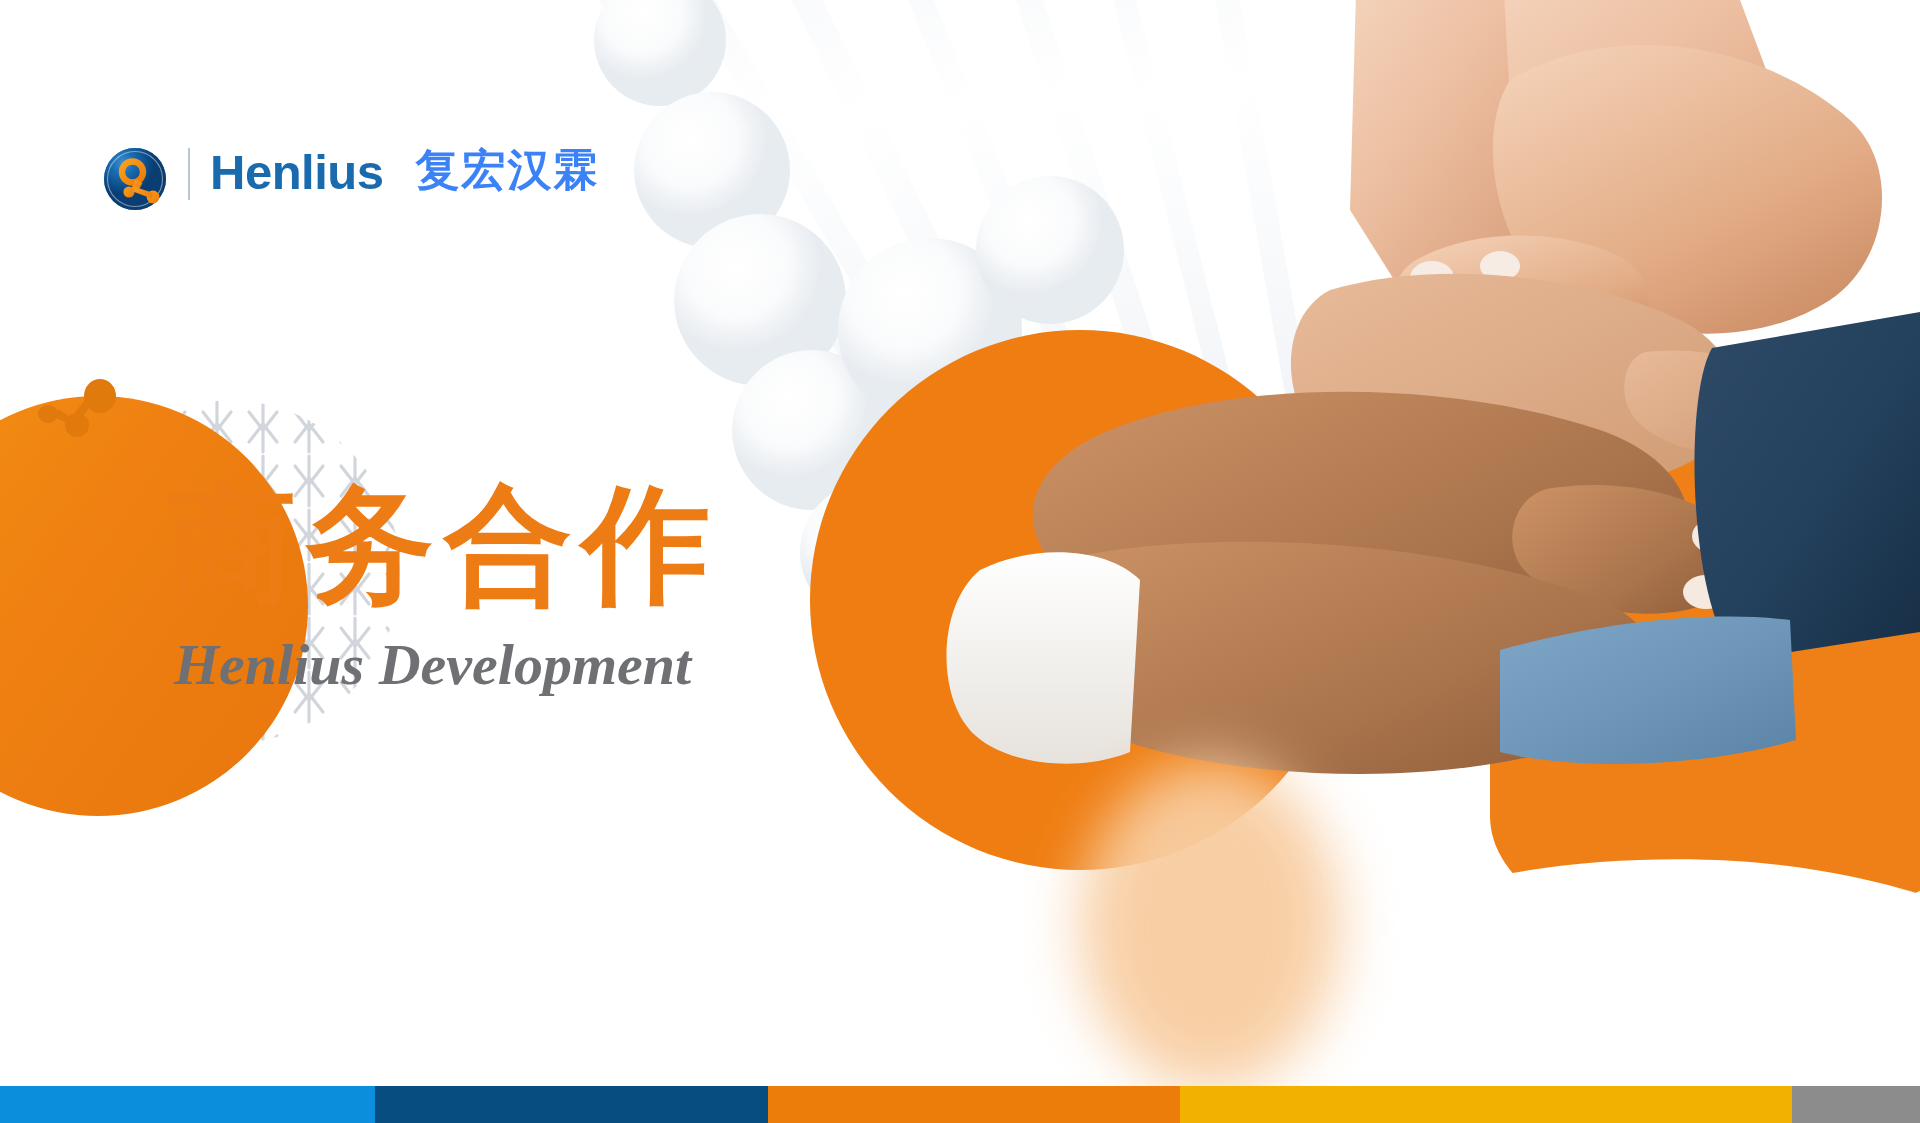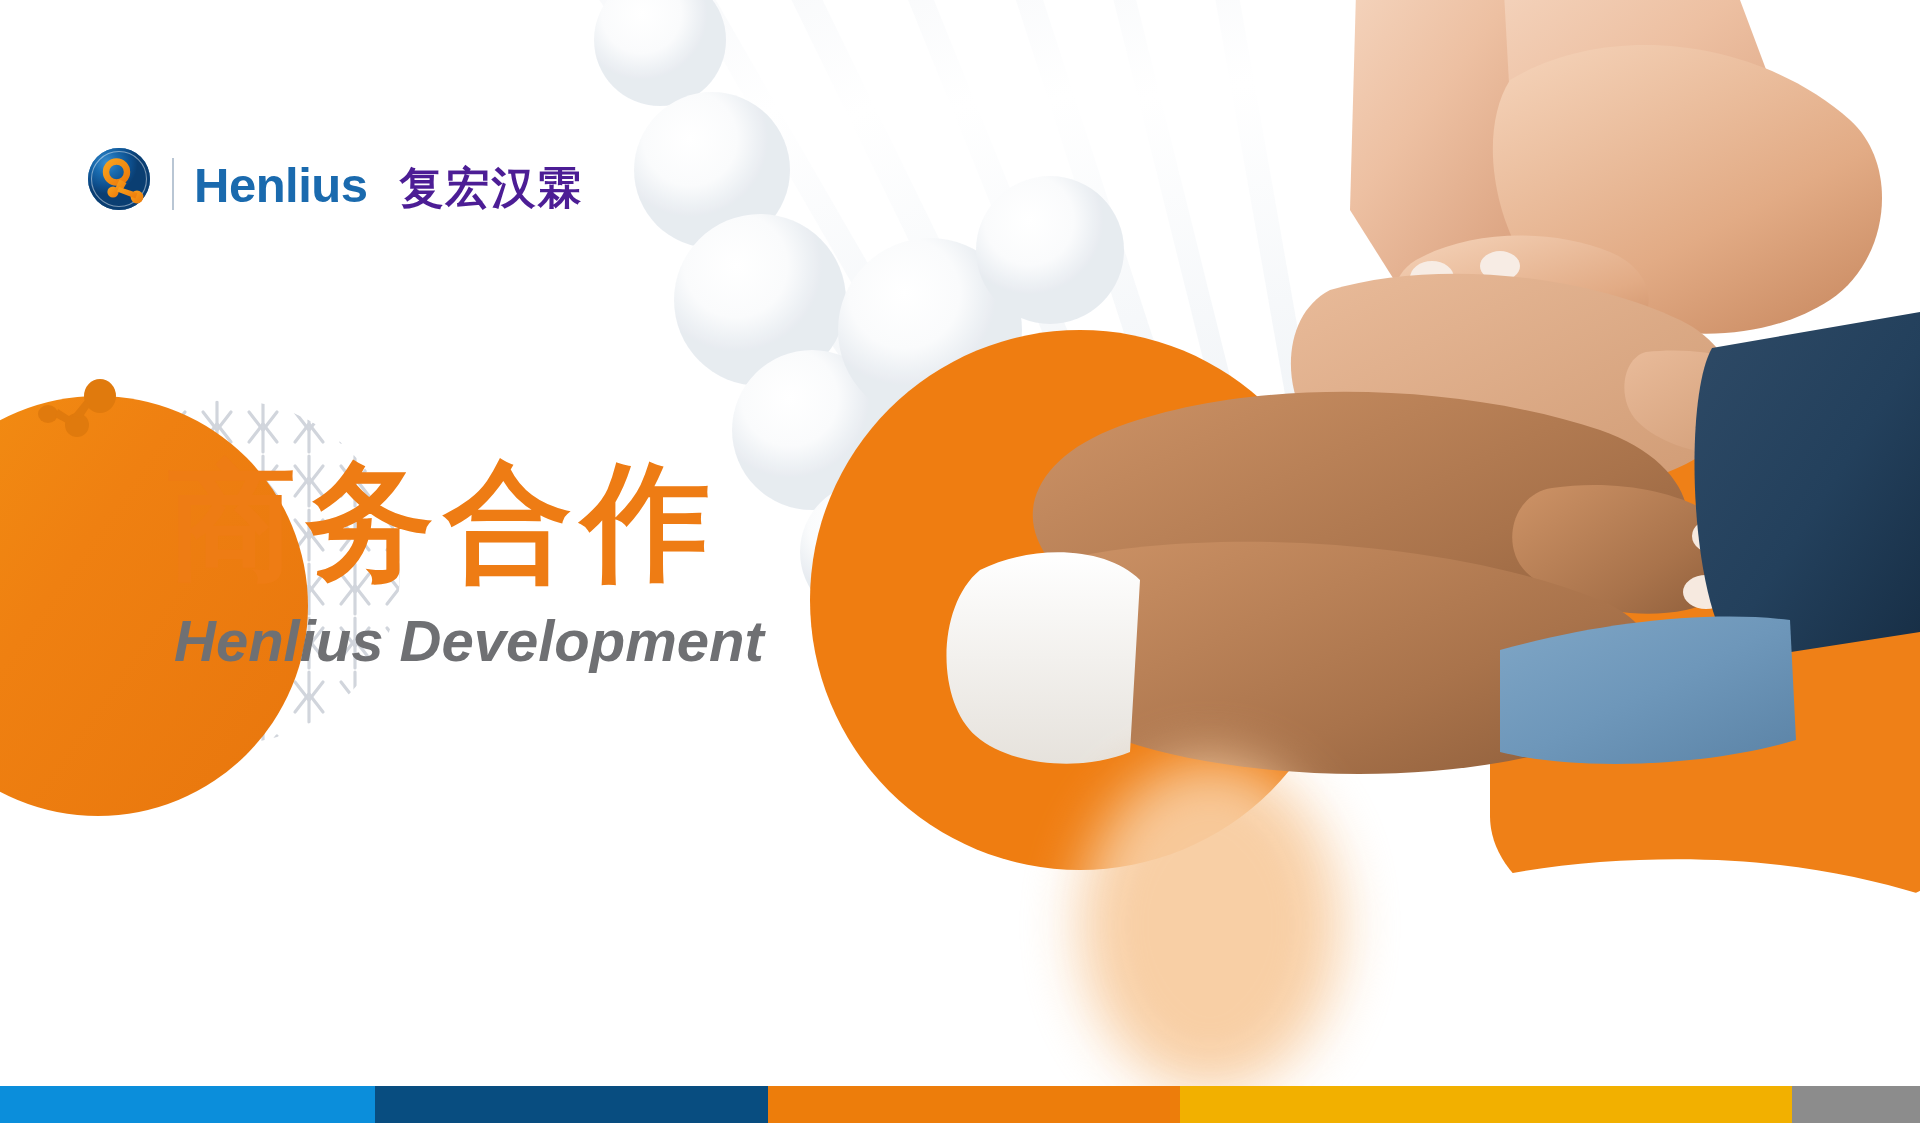--- a/index.html
+++ b/index.html
@@ -33,30 +33,30 @@
   .hands{position:absolute;left:330px;top:-40px;width:1110px;height:930px;}
   .nail{position:absolute;border-radius:50%;background:#f6ece6;}
 
   
   .big-circle{position:absolute;left:-112px;top:396px;width:420px;height:420px;border-radius:50%;
      background:linear-gradient(125deg,#f39012 0%,#ef8011 42%,#e8760d 100%);}
   .ab-circle{position:absolute;left:56px;top:400px;width:345px;height:345px;border-radius:50%;overflow:hidden;opacity:.85;}
   .molecule-mini{position:absolute;left:38px;top:378px;width:84px;height:70px;}
 
   
-  .logo{position:absolute;left:88px;top:148px;height:62px;display:flex;align-items:flex-end;}
+  .logo{position:absolute;left:104px;top:148px;height:62px;display:flex;align-items:flex-start;}
   .logo-mark{position:relative;width:62px;height:62px;border-radius:50%;
      background:radial-gradient(circle at 32% 26%,#2f7fc4 0%,#1668ad 34%,#0d4f8c 70%,#0a3f75 100%);
      box-shadow:inset 0 0 0 2px rgba(255,255,255,.22);}
   .logo-divider{width:2px;height:52px;background:#b9c6d4;margin:0 20px 0 22px;}
   .logo-word{font-size:49px;font-weight:bold;color:#1a6aae;letter-spacing:-0.5px;line-height:1;}
   .logo-cn{font-size:44px;font-weight:bold;color:#10487c;letter-spacing:2px;margin-left:32px;line-height:1;}
 
   
-  .headline{position:absolute;left:168px;top:455px;}
+  .headline{position:absolute;left:168px;top:479px;font-family:Liberation Serif, serif;}
   .title-cn{font-size:128px;font-weight:bold;color:#ee7c14;letter-spacing:10px;line-height:1.05;margin:0;}
   .title-en{font-size:58px;font-weight:bold;font-style:italic;color:#6f7073;letter-spacing:0px;
      line-height:1.05;margin:22px 0 0 6px;}
 
   
   .bar{position:absolute;left:0;bottom:0;width:1920px;height:37px;display:flex;}
   .bar span{display:block;height:100%;}
 </style>
 </head>
 <body>
@@ -258,21 +258,21 @@
         <circle cx="31" cy="31" r="27.5" fill="none" stroke="#ffffff" stroke-width="1.1" opacity="0.45"></circle>
         <circle cx="28.5" cy="24" r="10.5" fill="none" stroke="url(#og)" stroke-width="6.4"></circle>
         <path d="M31.5 31.5 L27 41 L33.5 44 L38.5 35 Z" fill="url(#og)"></path>
         <circle cx="25" cy="44" r="5.6" fill="url(#og)"></circle>
         <circle cx="49" cy="49" r="6.4" fill="url(#og)"></circle>
         <path d="M29 43.5 L47.5 50.5 L49.5 45 L31 39 Z" fill="url(#og)"></path>
       </svg>
     </div>
     <div class="logo-divider" style="background: rgb(185, 198, 212);"></div>
     <div class="logo-word" style="color: rgb(26, 106, 174);">Henlius</div>
-    <div class="logo-cn" style="color: #4c1d95;">复宏汉霖</div>
+    <div class="logo-cn" style="color: #3b82f6;">复宏汉霖</div>
   </div>
 
   <div class="headline">
     <h1 class="title-cn" style="color: rgb(238, 124, 20);">商务合作</h1>
     <div class="title-en" style="color: rgb(111, 112, 115);">Henlius Development</div>
   </div>
 
   <div class="bar">
     <span style="background: rgb(11, 142, 219); width: 375px;"></span>
     <span style="background: rgb(8, 77, 128); width: 393px;"></span>

